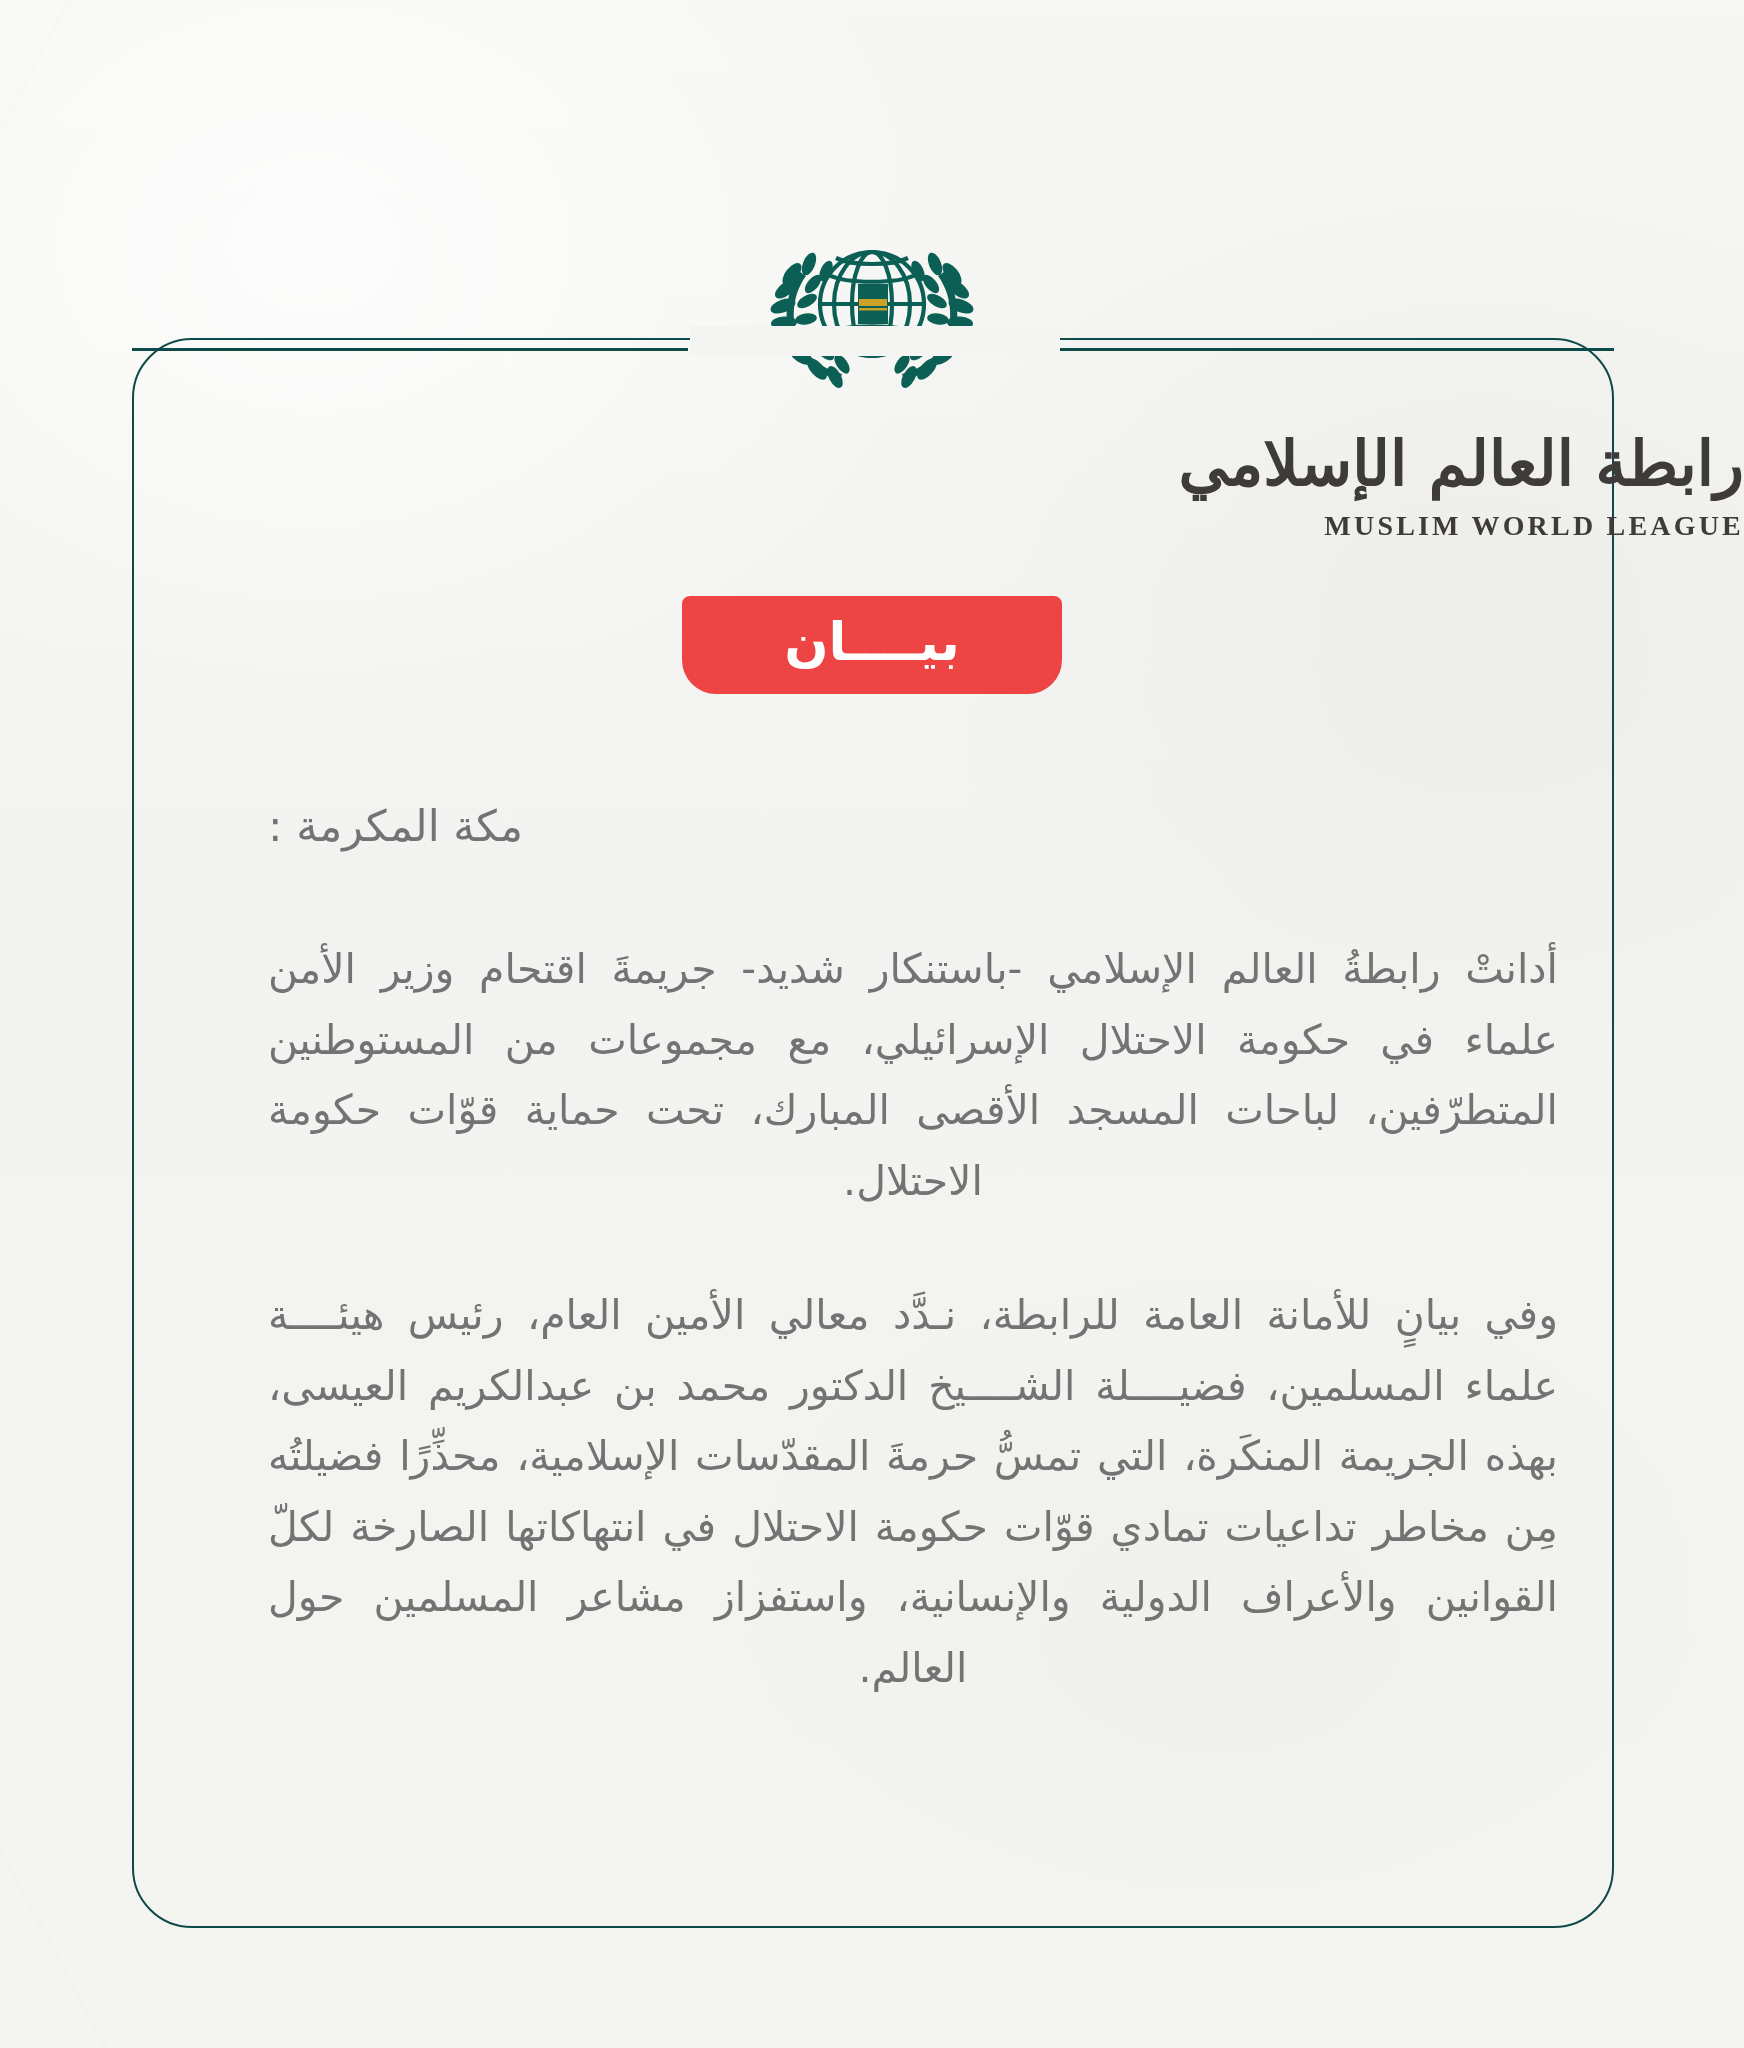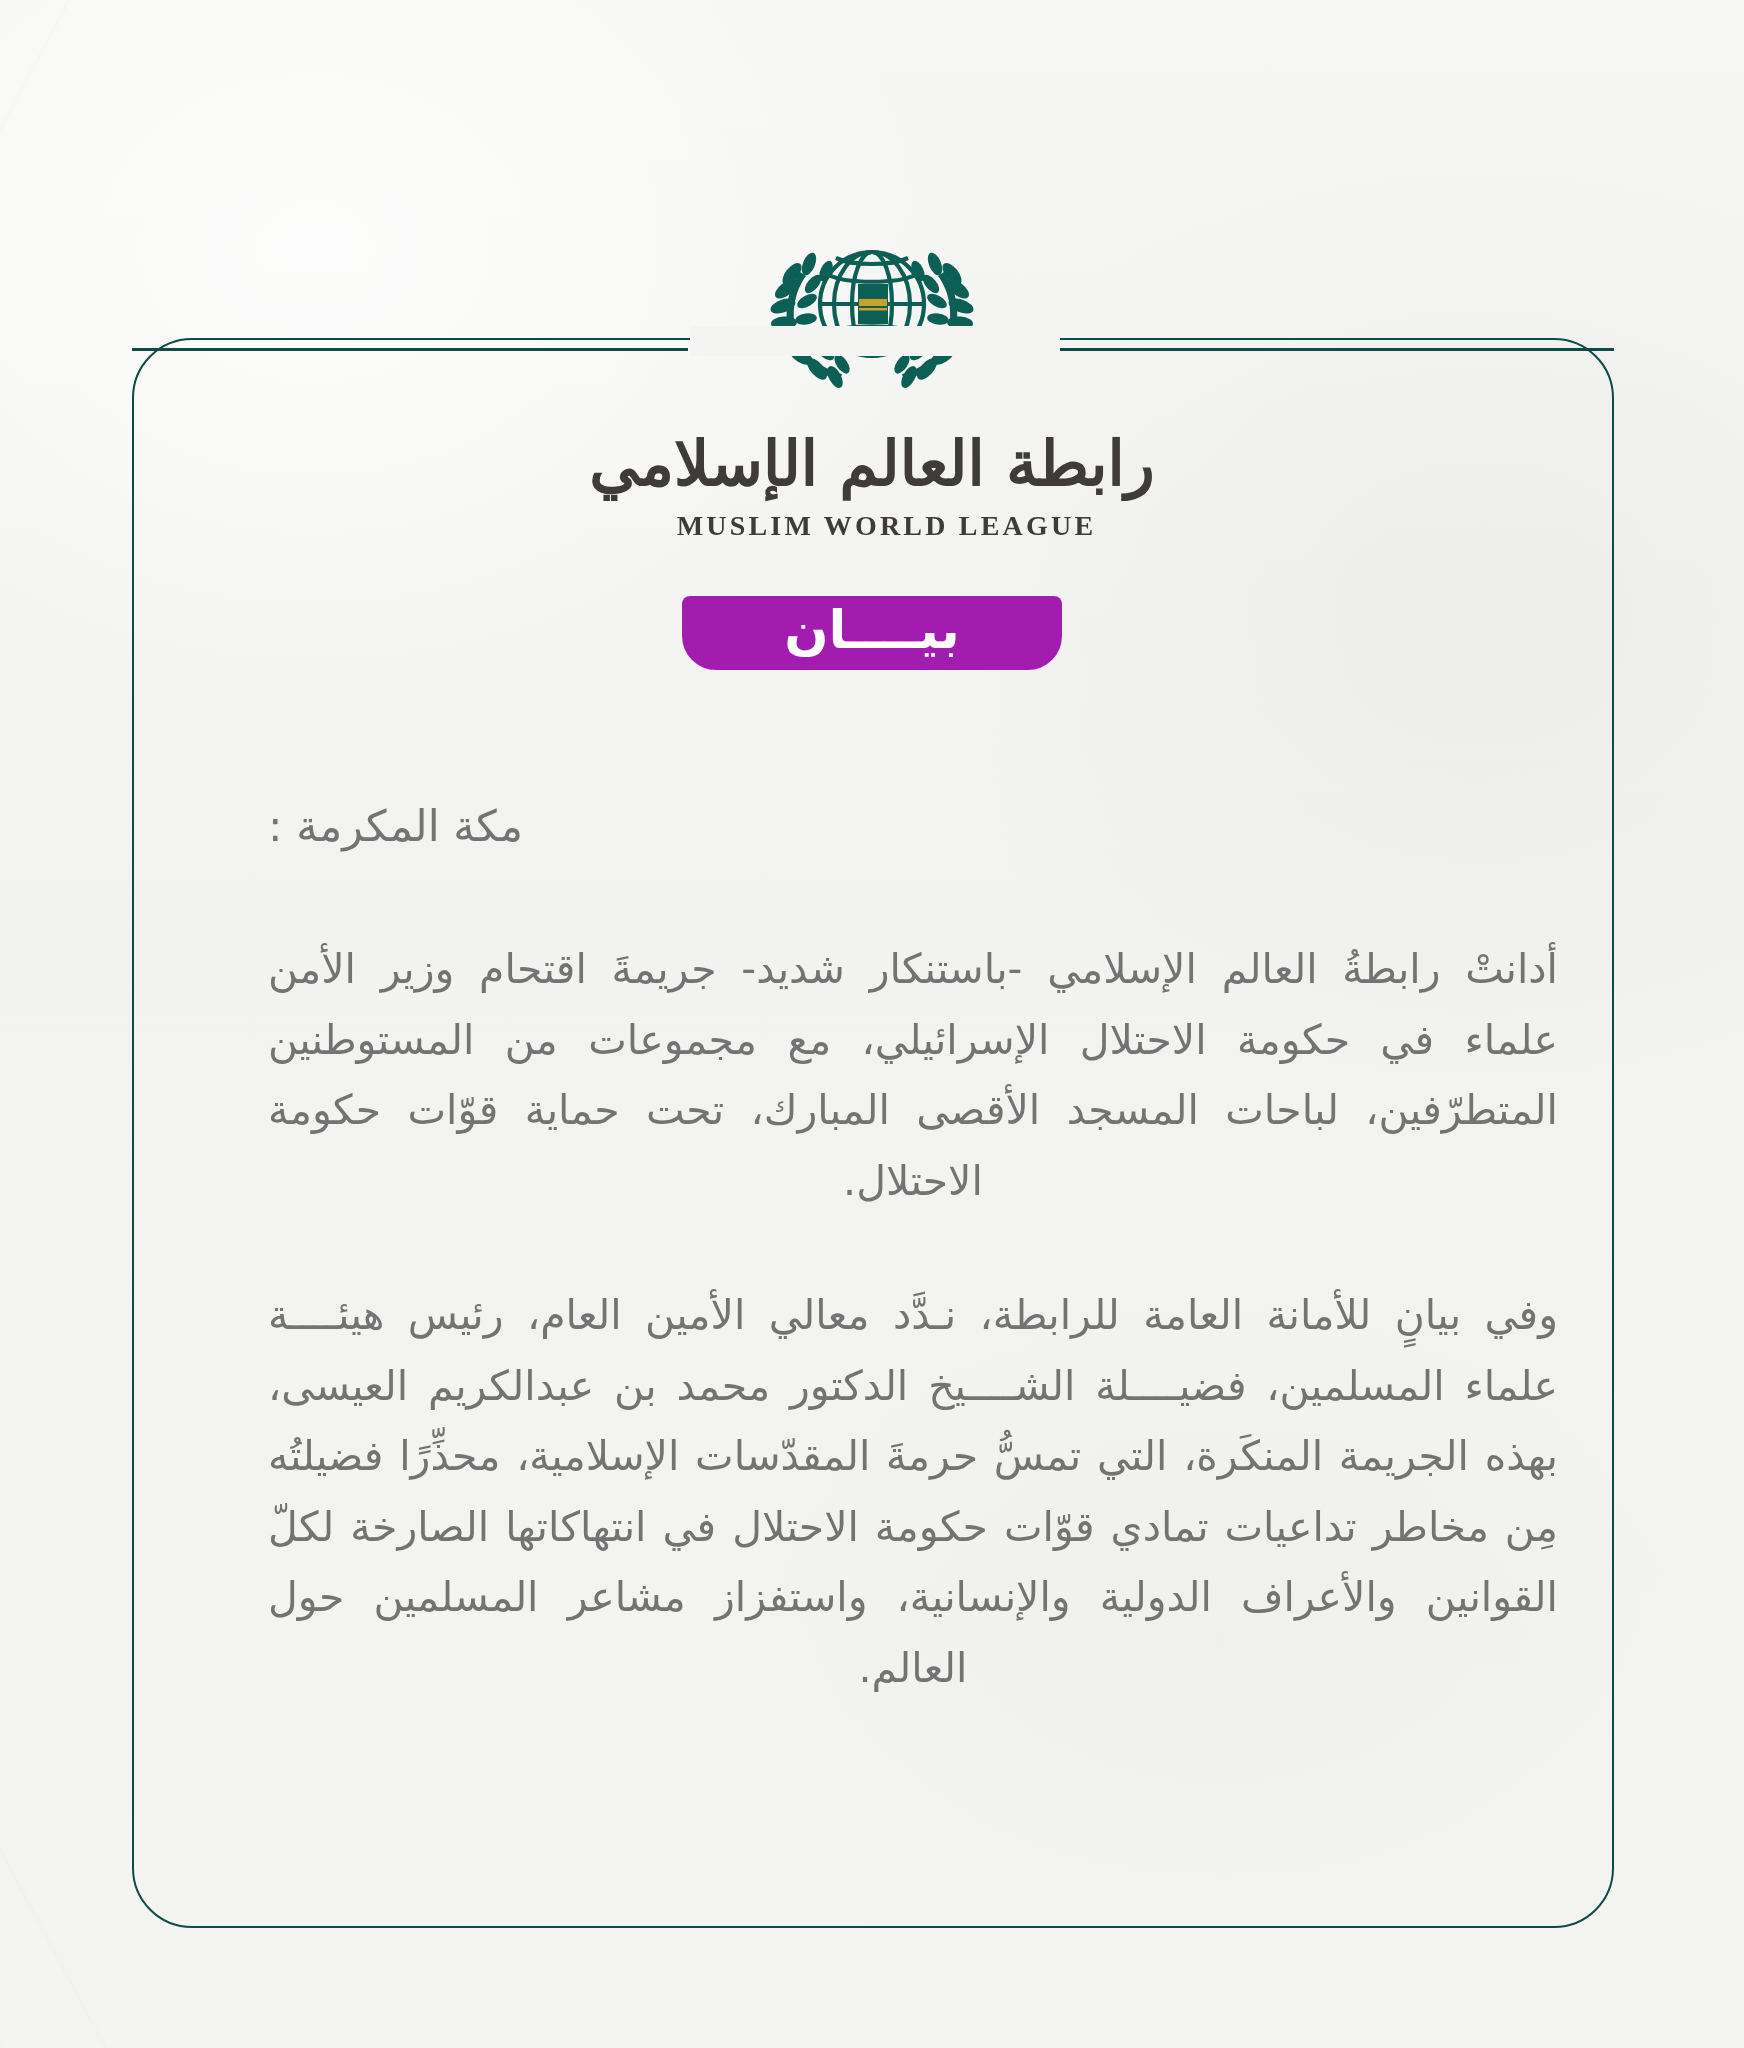--- a/index.html
+++ b/index.html
@@ -77,21 +77,21 @@
     width: 220px;
     height: 170px;
   }
   .emblem svg { display: block; width: 100%; height: 100%; }
 
   
   .wordmark {
     position: absolute;
     left: 0; right: 0;
     top: 430px;
-    text-align: center;
+    text-align: right;
   }
   .wordmark-ar {
     font-family: "DejaVu Serif", "Liberation Serif", serif;
     font-size: 62px;
     font-weight: 700;
     color: #3e3b3a;
     line-height: 1.1;
     letter-spacing: -1px;
     white-space: nowrap;
   }
@@ -106,22 +106,22 @@
     padding-left: 29px;
   }
 
   
   .badge {
     position: absolute;
     left: 50%;
     transform: translateX(-50%);
     top: 596px;
     width: 380px;
-    height: 74px;
-    background: #a21caf;
+    height: 98px;
+    background: #ef4444;
     border-radius: 8px 8px 34px 34px;
     display: flex;
     align-items: center;
     justify-content: center;
   }
   .badge-label {
     color: #ffffff;
     font-family: "DejaVu Sans", "Liberation Sans", sans-serif;
     font-size: 52px;
     font-weight: 700;

